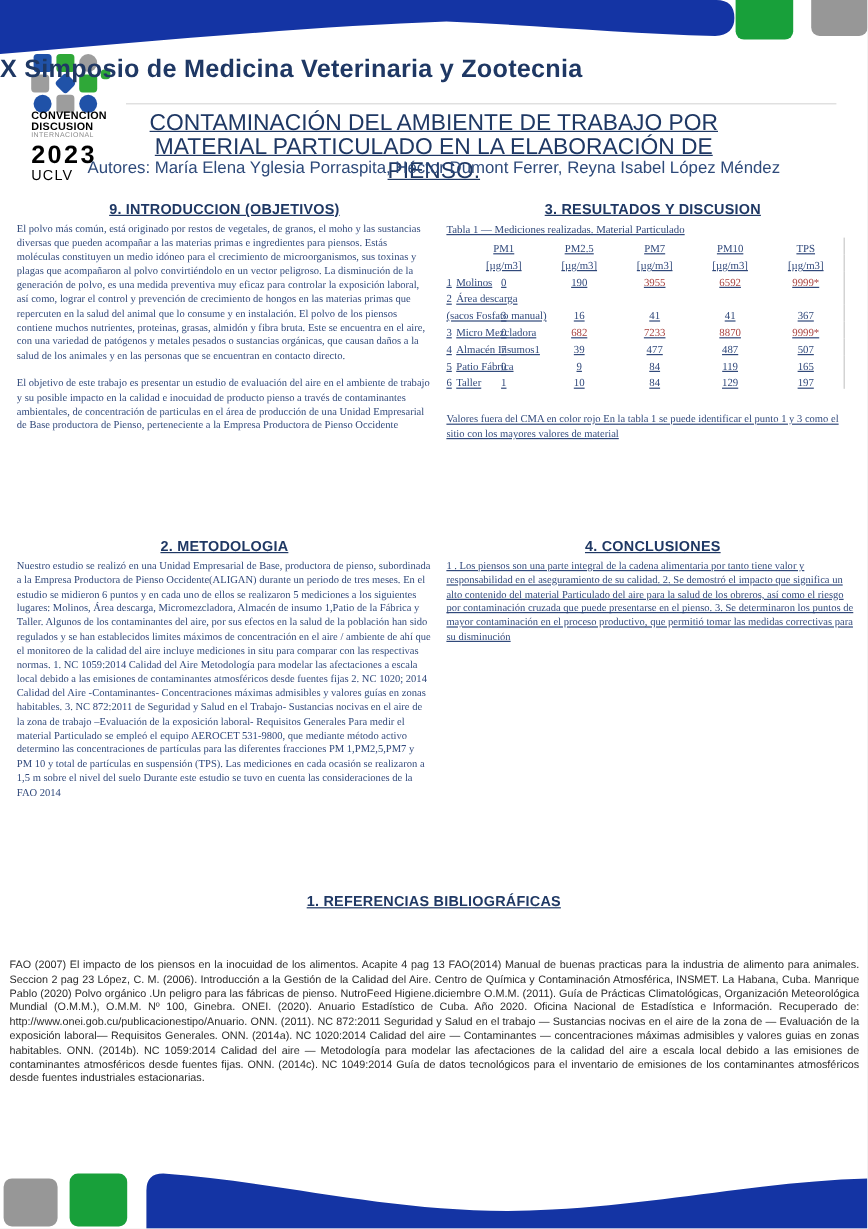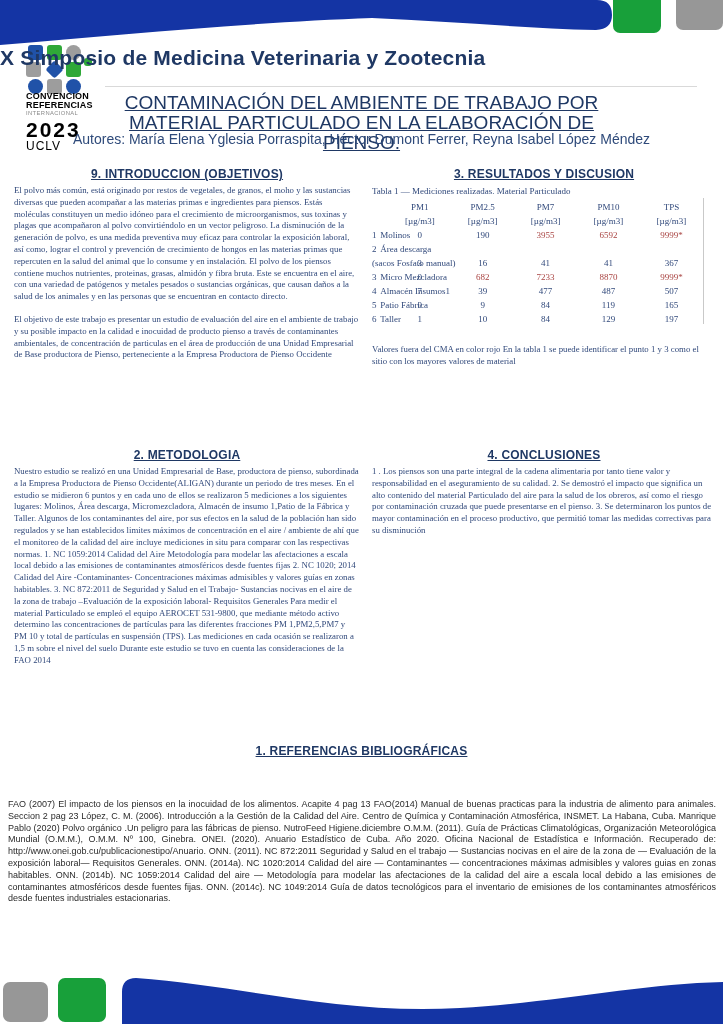--- a/index.html
+++ b/index.html
@@ -19,21 +19,21 @@
   .tile{position:absolute;width:15px;height:15px;border-radius:3px;}
   .round{border-radius:50%;}
   .diam{transform:rotate(45deg);width:13px;height:13px;}
   .logo-text{top:92px;left:26px;width:100px;color:#000;line-height:1;}
   .lg1{font-size:9px;font-weight:bold;letter-spacing:.2px;}
   .lg3{font-size:5.8px;color:#8a8a8a;letter-spacing:.4px;margin:1px 0 2px 0;}
   .lg-year{font-size:21px;font-weight:bold;letter-spacing:2px;line-height:1;}
   .lg-org{font-size:12px;font-weight:normal;letter-spacing:1px;line-height:1.05;}
   
   .col-l{left:14px;width:346px;}
-  .col-r{left:372px;width:344px;}
+  .col-r{left:372px;width:344px;text-decoration:underline;}
   .sec-h{font-size:12px;font-weight:bold;color:#1f3864;text-decoration:underline;
          text-align:center;letter-spacing:.2px;}
   .body-t{font-family:"Liberation Serif",serif;font-size:8.8px;line-height:11.8px;
           color:#31497b;text-align:left;}
   .body-t p{margin:0 0 11px 0;}
   
   .tb-caption{font-family:"Liberation Serif",serif;font-size:9px;color:#31497b;}
   table.meas{border-collapse:collapse;table-layout:fixed;width:332px;
              font-family:"Liberation Serif",serif;font-size:9px;color:#31497b;
              border-right:1px solid #c9c9c9;}
@@ -65,21 +65,21 @@
     <div class="tile" style="left:0;top:17px;background:#9d9d9d;"></div>
     <div class="tile diam" style="left:22px;top:18px;background:#2052a8;"></div>
     <div class="tile" style="left:40px;top:17px;background:#2fa838;"></div>
     <div class="tile" style="left:58px;top:13px;width:8px;height:8px;background:#2fa838;"></div>
     <div class="tile round" style="left:2px;top:34px;background:#2052a8;"></div>
     <div class="tile" style="left:21px;top:34px;background:#9d9d9d;"></div>
     <div class="tile round" style="left:40px;top:34px;background:#2052a8;"></div>
   </div>
   <div class="abs logo-text">
     <div class="lg1">CONVENCION</div>
-    <div class="lg1">REFERENCIAS</div>
+    <div class="lg1">DISCUSION</div>
     <div class="lg3">INTERNACIONAL</div>
     <div class="lg-year">2023</div>
     <div class="lg-org">UCLV</div>
   </div>
 
   <div class="abs sym-title">X Simposio de Medicina Veterinaria y Zootecnia</div>
   <div class="abs hdr-line"></div>
   <div class="abs main-title">
     <span>CONTAMINACIÓN DEL AMBIENTE DE TRABAJO POR MATERIAL PARTICULADO EN LA ELABORACIÓN DE PIENSO.</span>
   </div>

